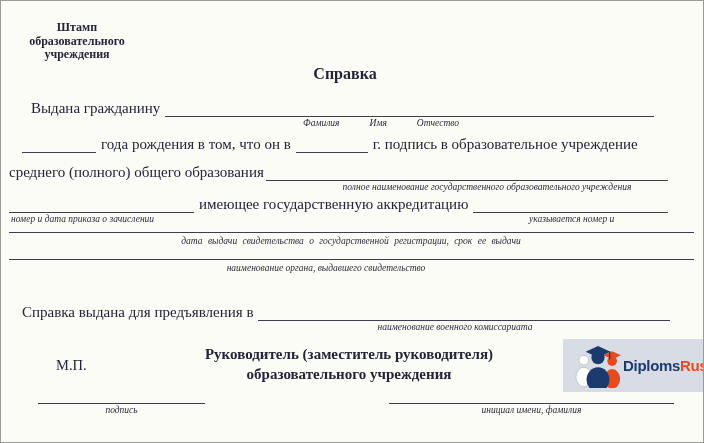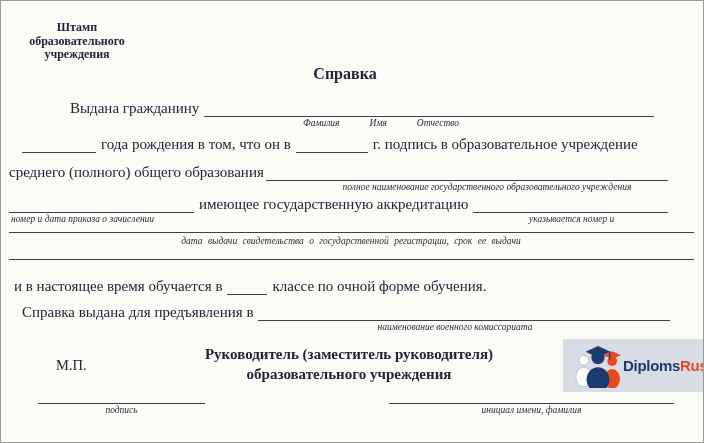--- a/index.html
+++ b/index.html
@@ -65,21 +65,21 @@
 <div class="page">
 
   <div class="stamp">
     <div>Штамп</div>
     <div>образовательного</div>
     <div>учреждения</div>
   </div>
 
   <div class="title">Справка</div>
 
-  <div class="row" style="left:30px;right:44px;top:99px;margin-left:39px;">
+  <div class="row" style="left:30px;right:44px;top:99px;">
     <span>Выдана гражданину</span>
     <span class="blank fill"></span>
   </div>
   <div class="capgroup" style="left:302px;top:117px;">
     <span>Фамилия</span>
     <span>Имя</span>
     <span>Отчество</span>
   </div>
 
   <div class="row" style="left:16px;right:34px;top:135px;">
@@ -100,26 +100,22 @@
     <span>имеющее государственную аккредитацию</span>
     <span class="blank fill"></span>
   </div>
   <div class="cap" style="left:10px;top:213px;">номер и дата приказа о зачислении</div>
   <div class="cap" style="left:528px;top:213px;">указывается номер и</div>
 
   <div class="hline" style="left:8px;right:9px;top:220px;"></div>
   <div class="cap center" style="left:133px;width:434px;top:235px;word-spacing:3px;">дата выдачи свидетельства о государственной регистрации, срок ее выдачи</div>
 
   <div class="hline" style="left:8px;right:9px;top:247px;"></div>
+  <div class="cap center" style="left:200px;width:250px;top:262px;">наименование органа, выдавшего свидетельство</div>
 
-  <div class="row" style="left:13px;top:277px;">
-    <span>и в настоящее время обучается в</span>
-    <span class="blank" style="width:40px;"></span>
-    <span>классе по очной форме обучения.</span>
-  </div>
 
   <div class="row" style="left:21px;right:28px;top:303px;">
     <span>Справка выдана для предъявления в</span>
     <span class="blank fill"></span>
   </div>
   <div class="cap center" style="left:358px;width:192px;top:321px;text-align:center;">наименование военного комиссариата</div>
 
   <div class="mp">М.П.</div>
   <div class="head">
     <div>Руководитель (заместитель руководителя)</div>

